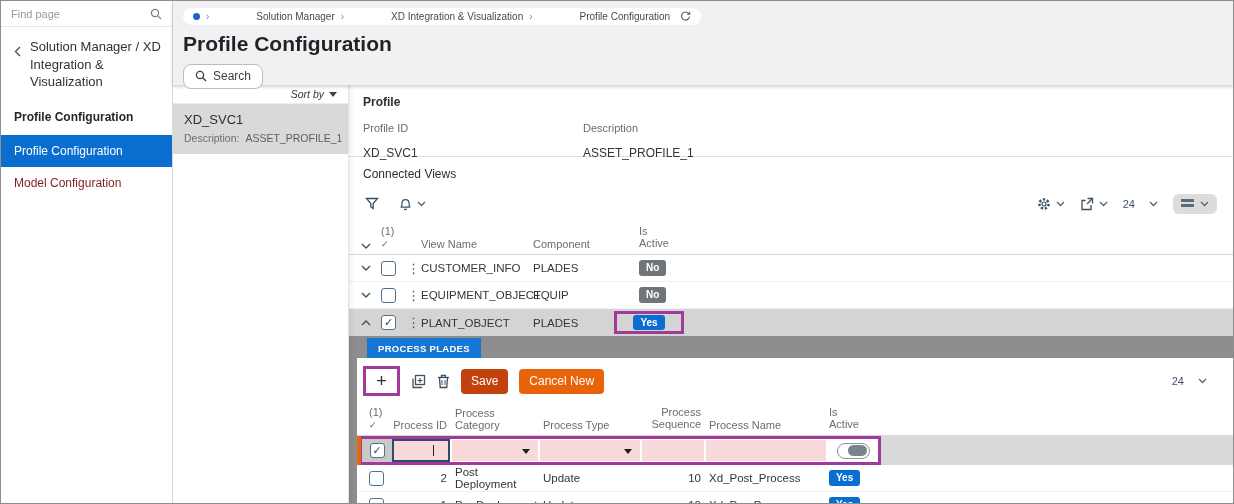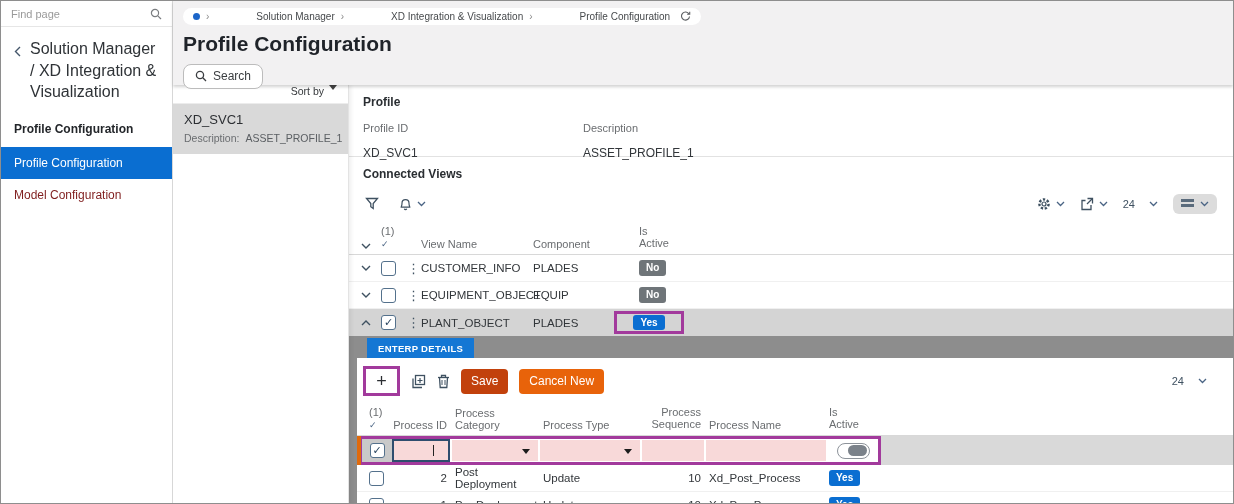--- a/index.html
+++ b/index.html
@@ -6,59 +6,59 @@
   html,body { background:#fff; }
   body { font-family:"Liberation Sans", sans-serif; color:#32363a; }
   .screen { width:1234px; height:504px; border:1px solid #8e8e8e; display:flex; background:#fff; overflow:hidden; position:relative; }
 
   
   .sidebar { width:172px; flex-shrink:0; border-right:1px solid #d9d9d9; background:#fff; display:flex; flex-direction:column; }
   .find-row { height:26px; border-bottom:1px solid #e6e6e6; display:flex; align-items:center; padding:0 10px; gap:6px; }
   .find-row input { flex:1; border:none; outline:none; font:11px "Liberation Sans",sans-serif; color:#333; min-width:0; }
   .find-row input::placeholder { color:#9a9a9a; }
   .app-row { display:flex; gap:9px; padding:11px 8px 6px 13px; align-items:flex-start; }
-  .app-title { font-size:16px; line-height:1.35; color:#2f3337; }
+  .app-title { font-size:13px; line-height:1.35; color:#2f3337; }
   .side-sec { font-weight:700; font-size:12px; padding:13px 13px 11px; color:#23262a; }
   .nav-item { height:32px; display:flex; align-items:center; padding:0 13px; font-size:12px; color:#7f1d1d; cursor:pointer; }
   .nav-item.selected { background:#0a6ed1; color:#fff; }
 
   
   .main { flex:1; min-width:0; display:flex; flex-direction:column; }
   .hdr { background:#f2f1f2; height:84px; padding:5px 0 0 10px; box-shadow:0 2px 3px rgba(0,0,0,.18); position:relative; z-index:3; }
   .pill { display:inline-flex; align-items:center; gap:6px; background:#fff; border-radius:10px; padding:3px 10px; font-size:10px; color:#4c4f52; }
   .pill .dot { width:7px; height:7px; border-radius:50%; background:#1c66c9; }
   .pill .sep { color:#8a8a8a; font-size:10px; }
   .pill .crumb { color:#46494c; text-decoration:none; cursor:pointer;margin-left:41px; }
   .page-title { font-size:21px; font-weight:700; color:#1f2329; margin:7px 0 8px; }
   .search-btn { display:inline-flex; align-items:center; gap:6px; background:#fff; border:1px solid #bcbcbc; border-radius:8px; padding:4px 11px 5px; font-size:12px; color:#3a3d40; cursor:pointer; }
 
   .content { flex:1; min-height:0; display:flex; }
 
   
   .list-panel { width:176px; flex-shrink:0; background:#fff; border-right:1px solid #e3e3e3; box-shadow:2px 0 4px rgba(0,0,0,.07); z-index:2; }
-  .sort-row { height:19px; display:flex; justify-content:flex-end; align-items:flex-start; gap:5px; padding:0 11px; font-size:10.5px; color:#35383b; border-bottom:1px solid #ececec; cursor:pointer; }
+  .sort-row { height:19px; display:flex; justify-content:flex-end; align-items:center; gap:5px; padding:0 11px; font-size:10.5px; color:#35383b; border-bottom:1px solid #ececec; cursor:pointer;font-style:italic; }
   .caret-down { width:0; height:0; border-left:4px solid transparent; border-right:4px solid transparent; border-top:5px solid #444; }
   .list-item { padding:8px 11px 10px; cursor:pointer; }
   .list-item.selected { background:#d9d9d9; }
   .li-title { font-size:13px; color:#2c2f33; margin-bottom:5px; }
   .li-desc { font-size:10.5px; color:#5a5e62; }
   .li-desc .dl { color:#6a6d70; margin-right:6px; }
 
   
   .detail { flex:1; min-width:0; display:flex; flex-direction:column; background:#fff; }
   .profile-sec { height:72px; padding:10px 14px 0; border-bottom:1px solid #e2e2e2; }
   .sec-title { font-weight:700; font-size:12px; color:#2a2e32; }
   .pf-fields { display:flex; margin-top:13px; }
   .pf-field { width:220px; }
   .pf-field.wide { flex:1; }
   .flabel { display:block; font-size:11px; color:#6a6d70; margin-bottom:9px; }
   .fvalue { font-size:12px; color:#32363a; }
 
   .cv-sec { flex:1; display:flex; flex-direction:column; padding-top:10px; }
-  .cv-title { padding:0 14px; font-weight:700; font-size:12px; }
+  .cv-title { padding:0 14px; font-weight:400; font-size:12px; }
   .cv-toolbar { display:flex; align-items:center; padding:13px 8px 9px 16px; }
   .tb-left { display:flex; align-items:center; gap:20px; }
   .icon-btn { display:inline-flex; align-items:center; gap:5px; cursor:pointer; background:none; border:none; padding:0; }
   .tb-right { margin-left:auto; display:flex; align-items:center; gap:15px; padding-right:8px; }
   .num-drop { font-size:11px; color:#3f5161; display:inline-flex; gap:14px; align-items:center; cursor:pointer; }
   .seg-btn { background:#dcdcdc; border-radius:6px; padding:5px 8px; display:inline-flex; align-items:center; gap:6px; cursor:pointer; border:none; }
 
   
   .cv-head, .cv-row { display:grid; grid-template-columns:24px 26px 14px 112px 106px 86px 1fr; padding-left:8px; align-items:center; }
   .cv-head { height:32px; align-items:end; padding-bottom:4px; border-bottom:1px solid #d8d8d8; font-size:11px; color:#6a6d70; }
@@ -338,21 +338,21 @@
             <span class="kebab">⋮</span>
             <span>PLANT_OBJECT</span>
             <span>PLADES</span>
             <span><span class="hlbox">
                   <span class="badge yes">Yes</span>
                 </span></span>
             <span></span>
           </div>
 
           <div class="tabstrip">
-            <span class="tab">ENTERP DETAILS</span>
+            <span class="tab">PROCESS PLADES</span>
           </div>
 
           <div class="exp-body">
 
             <div class="pd-toolbar">
               <span class="plus-box">
                 <span class="plus-glyph">+</span>
               </span>
               <button class="icon-btn">
                 <span>

